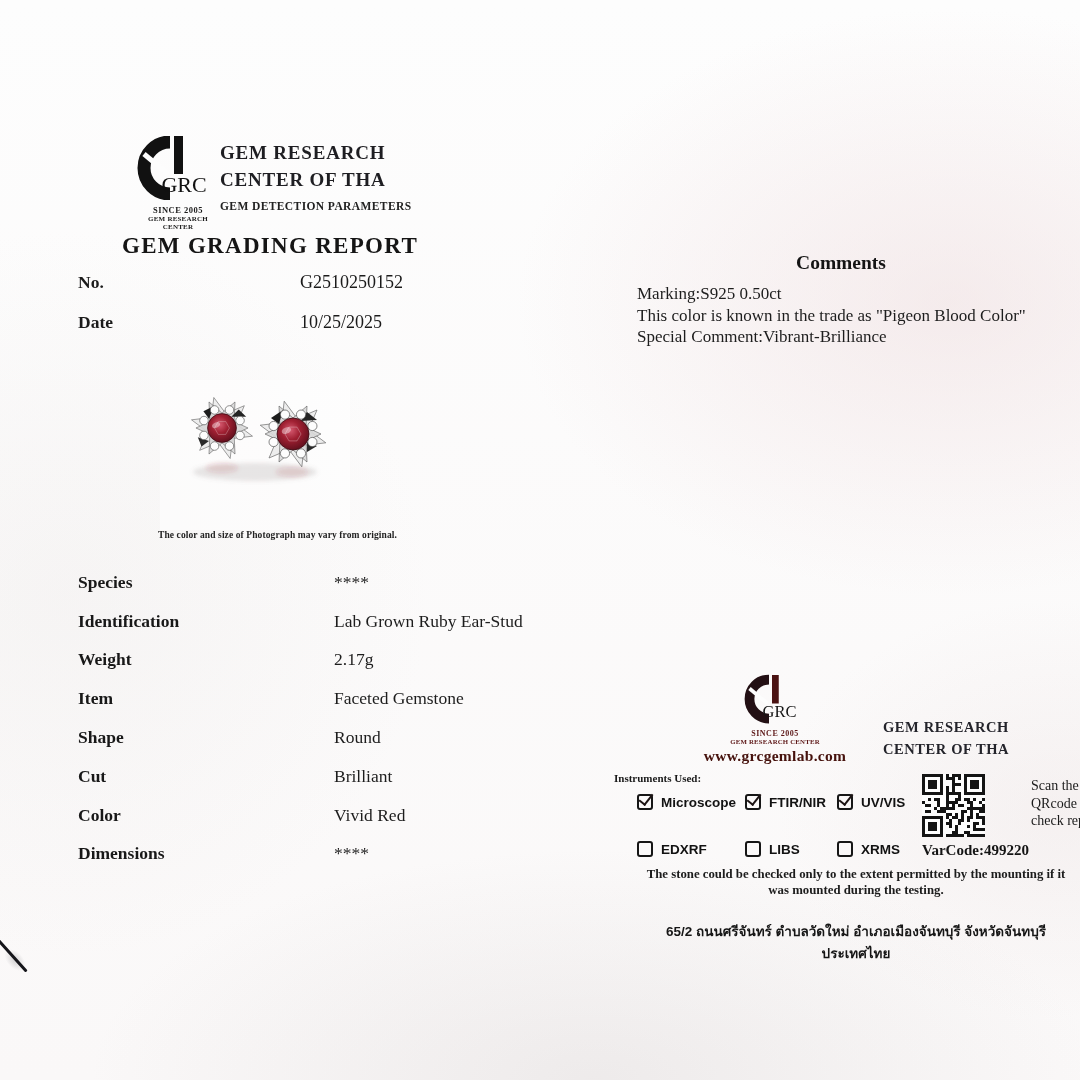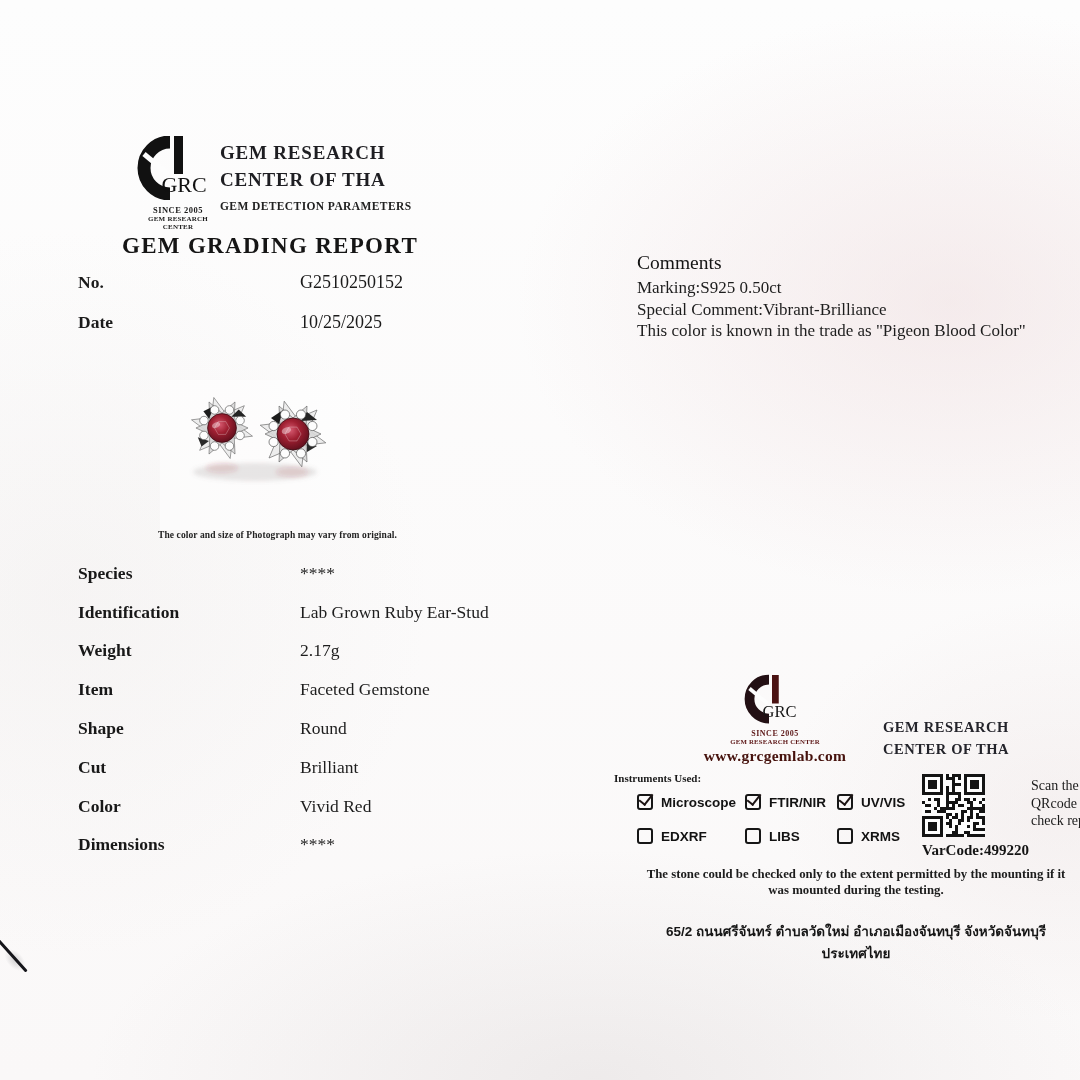--- a/index.html
+++ b/index.html
@@ -29,45 +29,45 @@
   .org-l3 { font-size:11.5px; font-weight:bold; letter-spacing:.4px; margin-top:7px; color:#222; }
   .report-title { left:113px; top:233px; font-size:23px; font-weight:bold; letter-spacing:1.3px; color:#151515;margin-left:9px; }
 
   .meta-row-no   { left:78px; top:272px; }
   .meta-row-date { left:78px; top:312px; }
   .meta-label { display:inline-block; width:222px; font-size:17.5px; font-weight:bold; }
   .meta-value { font-size:18px; }
 
   
   .comments-block { left:637px; top:252px; width:408px; }
-  .comments-title { font-size:19.5px; font-weight:normal; margin-bottom:3px; color:#141414; }
+  .comments-title { font-size:19.5px; font-weight:bold; margin-bottom:9px; color:#141414;text-align:center; }
   .comment-line { font-size:17px; line-height:21.5px; color:#1d1d1d; }
 
   
   .photo-area { left:160px; top:380px; width:190px; height:150px; background:rgba(255,255,255,.55); }
   .photo-caption { left:158px; top:530px; font-size:9.5px; font-weight:bold; letter-spacing:.1px; color:#222; }
 
   
   .spec-table { left:78px; top:554px; display:flex; flex-direction:column; }
-  .spec-row { height:38.8px; display:flex; align-items:center; }
+  .spec-row { height:38.8px; display:flex; align-items:flex-end;gap:34px; }
   .spec-label { width:222px; font-size:17.5px; font-weight:bold; color:#181818; }
   .spec-value { font-size:17.5px; color:#1d1d1d; }
 
   
   .f-logo-block { left:690px; top:674px; width:170px; text-align:center; }
   .f-since { font-size:8px; font-weight:bold; color:#5d1717; letter-spacing:.5px; margin-top:1px; }
   .f-center { font-size:6.8px; font-weight:bold; color:#5d1717; letter-spacing:.2px; }
   .f-site { font-size:15.5px; font-weight:bold; color:#46120d; margin-top:2px; letter-spacing:.3px; }
   .f-org { left:868px; top:716px; width:156px; text-align:center; }
   .f-org div { font-size:14.5px; font-weight:bold; letter-spacing:.6px; line-height:22px; color:#24242b; }
 
   .instr-label { left:614px; top:772px; font-size:11px; font-weight:bold; color:#191919; }
   .instruments-grid {
     left:637px; top:793px; width:280px;
-    display:grid; grid-template-columns:108px 92px auto; row-gap:16px;text-align:right;
+    display:grid; grid-template-columns:108px 92px auto; row-gap:29px;text-align:right;
   }
   .instr { display:flex; align-items:center; height:18px; }
   .cb {
     position:relative; width:16px; height:16px; flex:0 0 16px;
     border:2px solid #161616; border-radius:3px; background:transparent;
   }
   .tick {
     position:absolute; left:3px; top:-5px; width:8px; height:14px;
     border-right:2.6px solid #1d1414; border-bottom:2.6px solid #1d1414;
     transform:rotate(38deg);
@@ -113,22 +113,22 @@
     <span class="meta-label">No.</span><span class="meta-value">G2510250152</span>
   </div>
   <div class="abs meta-row-date">
     <span class="meta-label">Date</span><span class="meta-value">10/25/2025</span>
   </div>
 
   <div class="abs comments-block">
     <div class="comments-title">Comments</div>
     <div>
         <div class="comment-line">Marking:S925 0.50ct</div>
+        <div class="comment-line">This color is known in the trade as "Pigeon Blood Color"</div>
         <div class="comment-line">Special Comment:Vibrant-Brilliance</div>
-        <div class="comment-line">This color is known in the trade as "Pigeon Blood Color"</div>
       </div>
   </div>
 
   <div class="abs photo-area">
     <svg width="190" height="150" viewBox="0 0 190 150">
       <defs>
         <radialGradient id="ruby" cx="42%" cy="38%" r="65%">
           <stop offset="0%" stop-color="#d65a70"></stop>
           <stop offset="45%" stop-color="#a02032"></stop>
           <stop offset="100%" stop-color="#5f0f1c"></stop>

